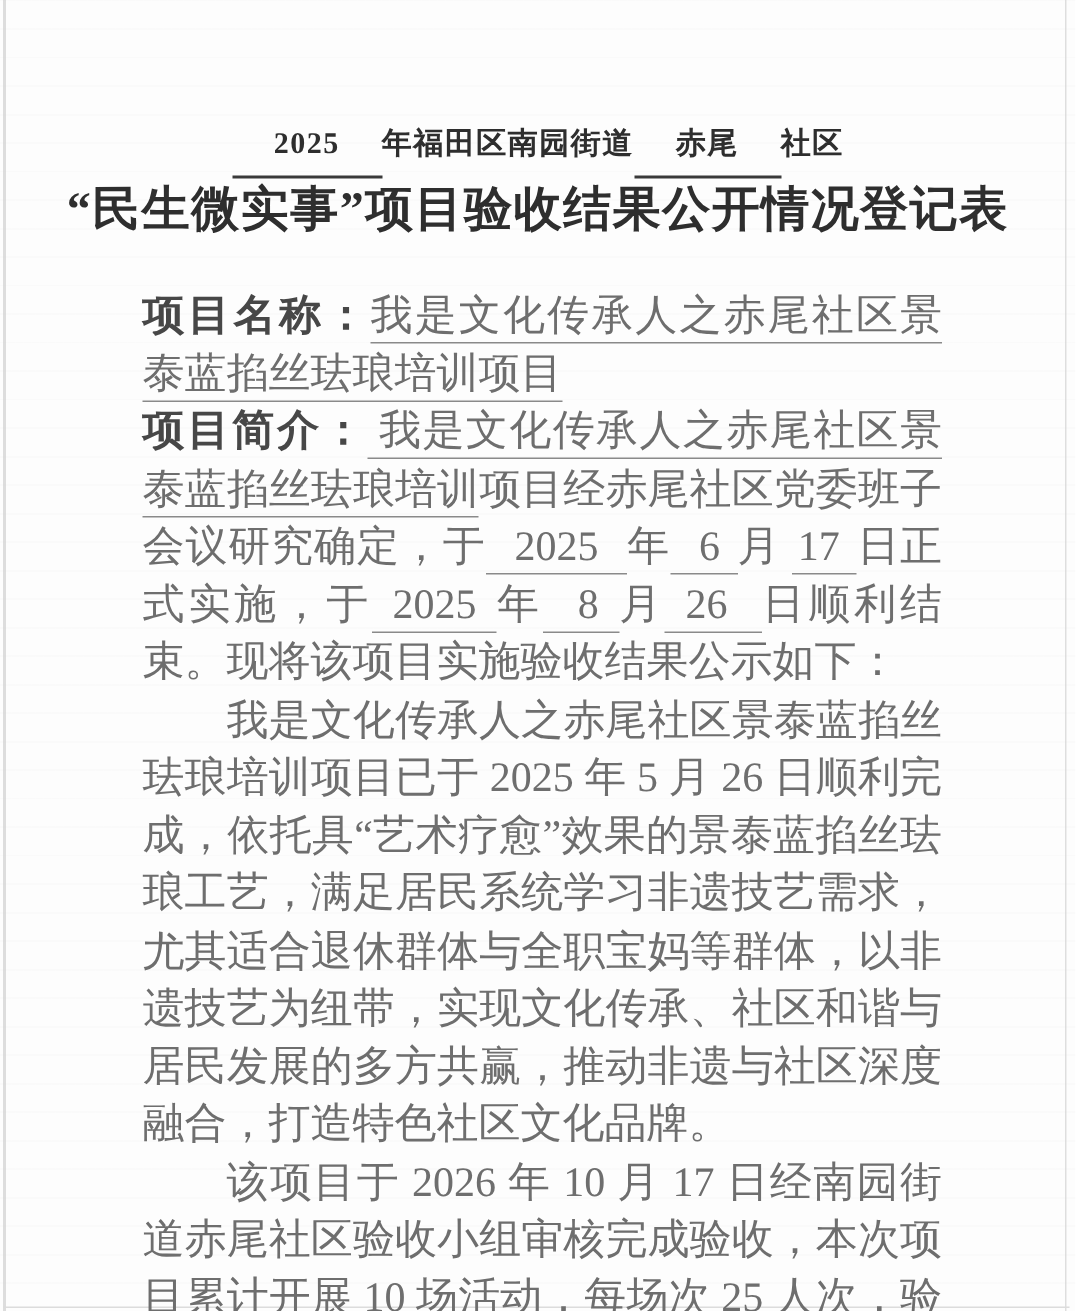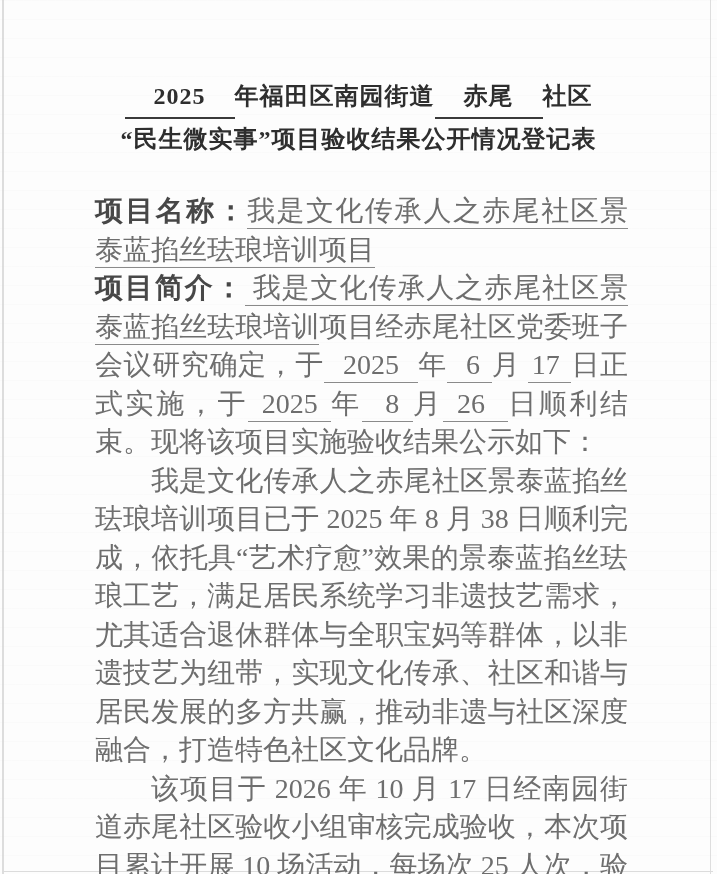--- a/index.html
+++ b/index.html
@@ -27,27 +27,27 @@
   .title-block {
     position: absolute;
     top: 76px;
     left: 0;
     width: 100%;
     text-align: center;
     color: #2e2e2e;
     font-weight: bold;
   }
   .title-line1 {
-    font-size: 24px;
+    font-size: 20px;
     line-height: 40px;
     letter-spacing: 1px;
     white-space: nowrap;
   }
   .title-line2 {
-    font-size: 24px;
+    font-size: 32px;
     line-height: 40px;
     letter-spacing: 1px;
     margin-top: 0px;
   }
   .t-blank {
     display: inline-block;
     border-bottom: 2px solid #3a3a3a;
     padding: 0 22px 1px 22px;
     white-space: pre;
   }
@@ -101,19 +101,19 @@
     </div>
     <div class="title-line2">“民生微实事”项目验收结果公开情况登记表</div>
   </div>
 
   <div class="body-block">
 
     <p><span class="field-label">项目名称：</span><span class="u">我是文化传承人之赤尾社区景泰蓝掐丝珐琅培训项目</span></p>
 
     <p><span class="field-label">项目简介：</span><span class="u"> 我是文化传承人之赤尾社区景泰蓝掐丝珐琅培训</span><span>项目经赤尾社区党委班子会议研究确定，于</span><span class="blank">  2025  </span><span>年</span><span class="blank">  6 </span><span>月 </span><span class="blank">17 </span><span>日正式实施，于</span><span class="blank"> 2025 </span><span>年</span><span class="blank">  8 </span><span>月</span><span class="blank"> 26  </span><span>日顺利结束。现将该项目实施验收结果公示如下：</span></p>
 
-    <p class="para-indent">我是文化传承人之赤尾社区景泰蓝掐丝珐琅培训项目已于 2025 年 8 月 38 日顺利完成，依托具“艺术疗愈”效果的景泰蓝掐丝珐琅工艺，满足居民系统学习非遗技艺需求，尤其适合退休群体与全职宝妈等群体，以非遗技艺为纽带，实现文化传承、社区和谐与居民发展的多方共赢，推动非遗与社区深度融合，打造特色社区文化品牌。</p>
+    <p class="para-indent">我是文化传承人之赤尾社区景泰蓝掐丝珐琅培训项目已于 2025 年 5 月 26 日顺利完成，依托具“艺术疗愈”效果的景泰蓝掐丝珐琅工艺，满足居民系统学习非遗技艺需求，尤其适合退休群体与全职宝妈等群体，以非遗技艺为纽带，实现文化传承、社区和谐与居民发展的多方共赢，推动非遗与社区深度融合，打造特色社区文化品牌。</p>
 
     <p class="para-indent">该项目于 2026 年 10 月 17 日经南园街道赤尾社区验收小组审核完成验收，本次项目累计开展 10 场活动，每场次 25 人次，验收资料合格，验收通过。</p>
 
   </div>
 
 </div>
 
 </body></html>

